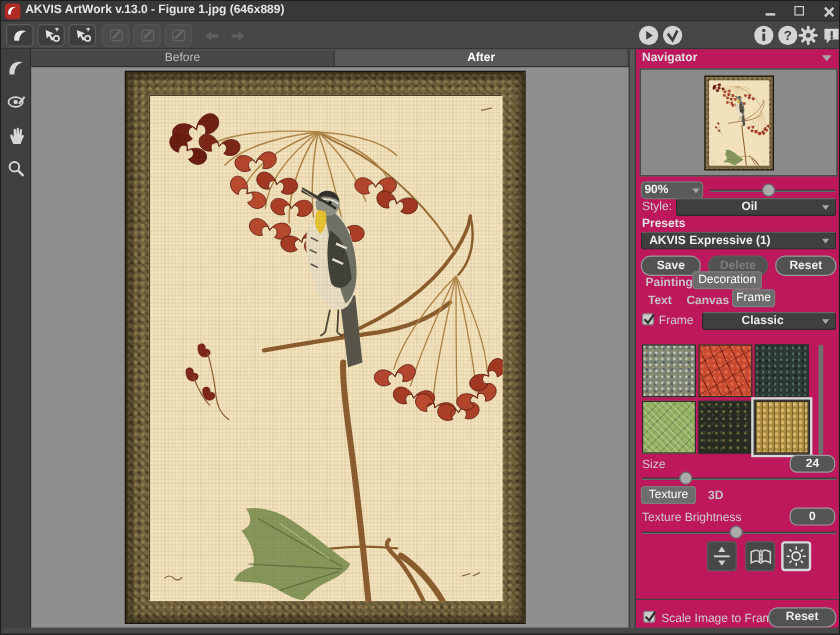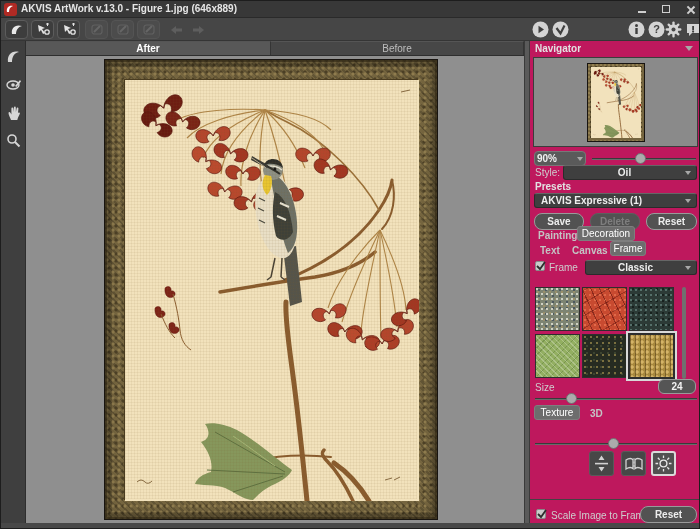--- a/index.html
+++ b/index.html
@@ -359,22 +359,22 @@
     </div>
     <div class="tool" style="top:90px">
       <svg width="15" height="15" viewBox="0 0 15 15">
           <circle cx="6" cy="6" r="4" fill="none" stroke="#d6d6d6" stroke-width="1.6"></circle>
           <path d="M9,9 L13.5,13.5" stroke="#d6d6d6" stroke-width="2"></path>
         </svg>
     </div>
   </div>
 
   <div class="tabbar">
+    <div class="tab tab-before">Before</div>
     <div class="tab tab-after">After</div>
-    <div class="tab tab-before">Before</div>
   </div>
 
   <div class="canvas">
     <div class="picture">
       <div class="painting">
         <svg width="294" height="421" viewBox="0 0 294 421">
             <use href="#artwork"></use>
           </svg>
       </div>
     </div>
@@ -460,20 +460,24 @@
       <div class="valbox" style="left:128px;top:0">24</div>
     </div>
 
     <div class="slider" style="position:absolute;left:5px;top:357px;width:162px">
       <div class="knob" style="left:31px"></div>
     </div>
 
     <div class="tabactive" style="left:4px;top:364px;width:46px;height:15px">Texture</div>
     <span class="tabtxt" style="left:60px;top:367px">3D</span>
 
+    <div class="rrow" style="top:382px;height:16px">
+      <span class="label" style="left:5px;top:3px">Texture Brightness</span>
+      <div class="valbox" style="left:128px;top:0">0</div>
+    </div>
     <div class="slider" style="position:absolute;left:5px;top:402px;width:162px">
       <div class="knob" style="left:73px"></div>
     </div>
 
     <div class="icobtn" style="left:59px;top:410px">
       <svg width="15" height="17" viewBox="0 0 15 17">
           <path d="M7.5,0.5 L10.5,5 L4.5,5 Z M7.5,16.5 L10.5,12 L4.5,12 Z" fill="#d2d2d2"></path>
           <rect x="1" y="7.8" width="13" height="1.6" fill="#d2d2d2"></rect>
         </svg>
     </div>

